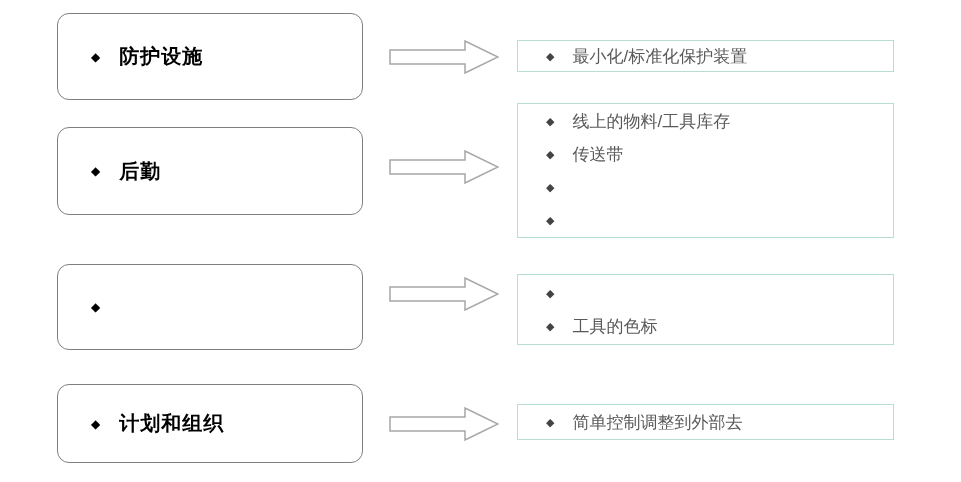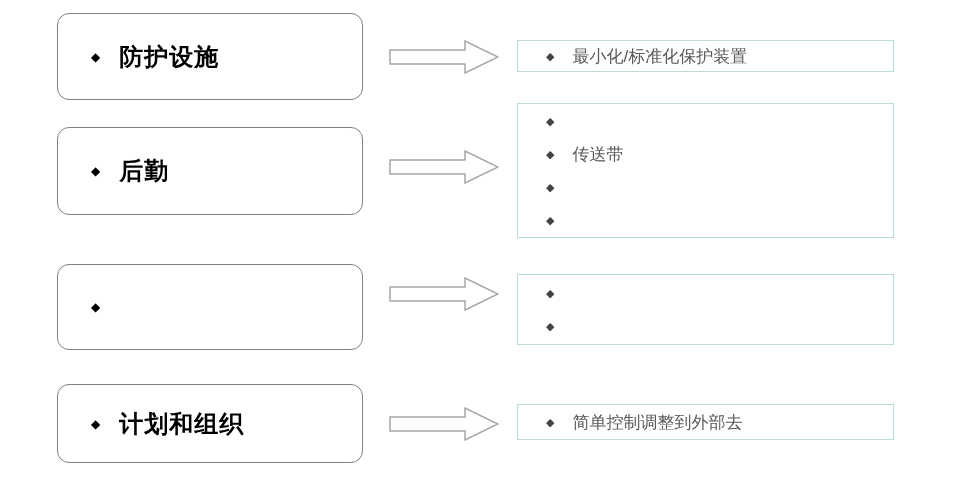--- a/index.html
+++ b/index.html
@@ -8,21 +8,21 @@
     font-family:"Liberation Sans","DejaVu Sans",sans-serif; overflow:hidden;
   }
   .lbox {
     position:absolute; left:57px; width:306px;
     border:1px solid var(--left-box-border,#7f7f7f);
     border-radius:12px; background:#ffffff;
     display:flex; align-items:center; box-sizing:border-box;
   }
   .lbullet { margin-left:33px; font-size:12px; color:#000000; line-height:1; }
   .ltext {
-    margin-left:19px; font-size:24px; font-weight:bold; color:#000000;
+    margin-left:19px; font-size:20px; font-weight:bold; color:#000000;
     letter-spacing:1px; white-space:nowrap;
   }
   .arrow { position:absolute; left:389px; width:110px; height:34px; }
   .arrow polygon {
     fill:#ffffff; stroke:var(--arrow-stroke,#a6a6a6);
     stroke-width:1.5; stroke-linejoin:miter;
   }
   .rbox {
     position:absolute; left:517px; width:377px;
     border:1px solid var(--right-box-border,#b7dfd1); background:#ffffff;
@@ -55,20 +55,21 @@
   <div class="lbox" style="top:127px;height:88px">
     <span class="lbullet">◆</span>
     <span class="ltext">后勤</span>
   </div>
   <svg class="arrow" style="top:150px" viewBox="0 0 110 34" aria-hidden="true">
     <polygon points="1,10 76,10 76,1 109,17 76,33 76,24 1,24"></polygon>
   </svg>
   <div class="rbox" style="top:103px;height:135px">
     <div class="ritem">
       <span class="rbullet">◆</span>
+      <span class="rtext">线上的物料/工具库存</span>
     </div>
     <div class="ritem">
       <span class="rbullet">◆</span>
       <span class="rtext">传送带</span>
     </div>
     <div class="ritem">
       <span class="rbullet">◆</span>
     </div>
     <div class="ritem">
       <span class="rbullet">◆</span>
@@ -80,20 +81,21 @@
   </div>
   <svg class="arrow" style="top:277px" viewBox="0 0 110 34" aria-hidden="true">
     <polygon points="1,10 76,10 76,1 109,17 76,33 76,24 1,24"></polygon>
   </svg>
   <div class="rbox" style="top:274px;height:71px">
     <div class="ritem">
       <span class="rbullet">◆</span>
     </div>
     <div class="ritem">
       <span class="rbullet">◆</span>
+      <span class="rtext">工具的色标</span>
     </div>
   </div>
 
   <div class="lbox" style="top:384px;height:79px">
     <span class="lbullet">◆</span>
     <span class="ltext">计划和组织</span>
   </div>
   <svg class="arrow" style="top:407px" viewBox="0 0 110 34" aria-hidden="true">
     <polygon points="1,10 76,10 76,1 109,17 76,33 76,24 1,24"></polygon>
   </svg>

